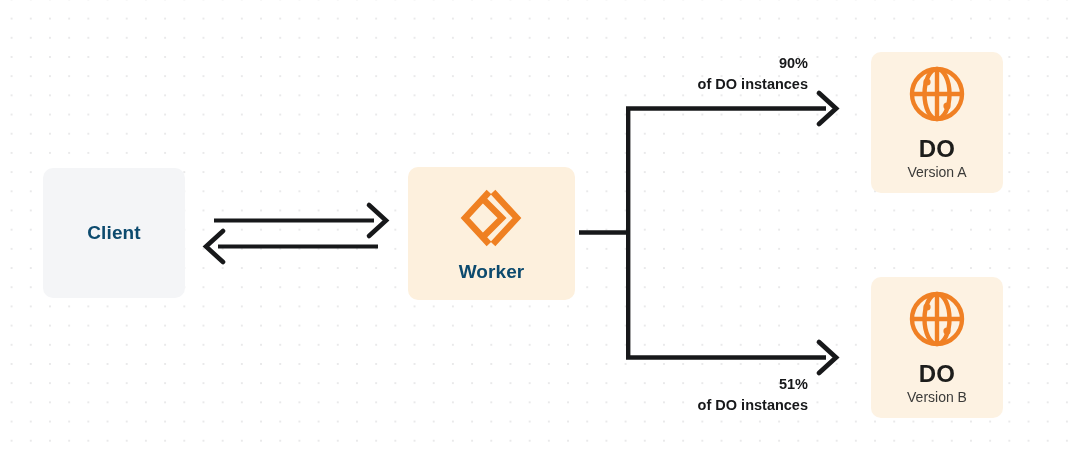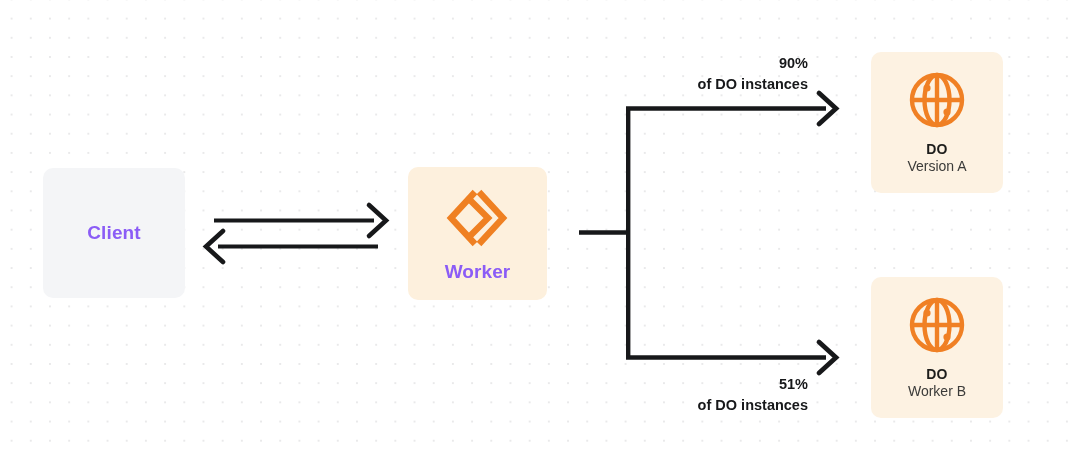--- a/index.html
+++ b/index.html
@@ -50,21 +50,21 @@
     left: 43px;
     top: 168px;
     width: 142px;
     height: 130px;
     background-color: #f4f5f7;
   }
 
   .node-worker {
     left: 408px;
     top: 167px;
-    width: 139px;
+    width: 167px;
     height: 133px;
     background-color: #fdf0dd;
     padding-top: 4px;
   }
 
   .node-do-a {
     left: 871px;
     top: 52px;
     width: 132px;
     height: 141px;
@@ -77,27 +77,27 @@
     top: 277px;
     width: 132px;
     height: 141px;
     background-color: #fdf2e2;
     padding-top: 2px;
   }
 
   .node-title {
     font-size: 19px;
     font-weight: bold;
-    color: #8b5cf6;
+    color: #0c4a6e;
     letter-spacing: 0.1px;
     line-height: 1.2;
   }
 
   .node-title-lg {
-    font-size: 14px;
+    font-size: 24px;
     font-weight: bold;
     color: #1d1d1b;
     letter-spacing: 0.2px;
   }
 
   .node-subtitle {
     font-size: 14px;
     font-weight: normal;
     color: #3b3b39;
     line-height: 1.25;
@@ -216,21 +216,21 @@
       <svg width="58" height="58" viewBox="0 0 58 58" xmlns="http://www.w3.org/2000/svg">
         <circle cx="29" cy="29" r="25" fill="none" stroke="#f08024" stroke-width="4.4"></circle>
         <line x1="29" y1="4" x2="29" y2="54" stroke="#f08024" stroke-width="4.4"></line>
         <line x1="5" y1="29" x2="53" y2="29" stroke="#f08024" stroke-width="4.4"></line>
         <ellipse cx="29" cy="29" rx="12.5" ry="25" fill="none" stroke="#f08024" stroke-width="4.4"></ellipse>
         <circle cx="19" cy="17" r="3.6" fill="#f08024"></circle>
         <circle cx="39" cy="41" r="3.6" fill="#f08024"></circle>
       </svg>
     </span>
     <span class="node-title-lg">DO</span>
-    <span class="node-subtitle">Worker B</span>
+    <span class="node-subtitle">Version B</span>
   </div>
 
   <div class="edge-label edge-label-top">
     <span class="pct">90%</span>
     <span class="desc">of DO instances</span>
   </div>
 
   <div class="edge-label edge-label-bottom">
     <span class="pct">51%</span>
     <span class="desc">of DO instances</span>

